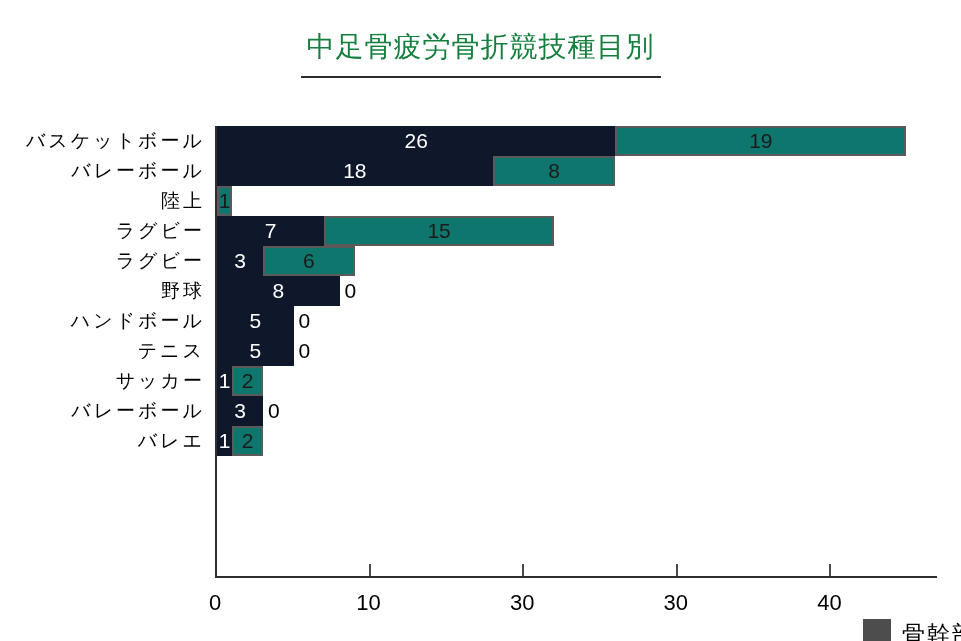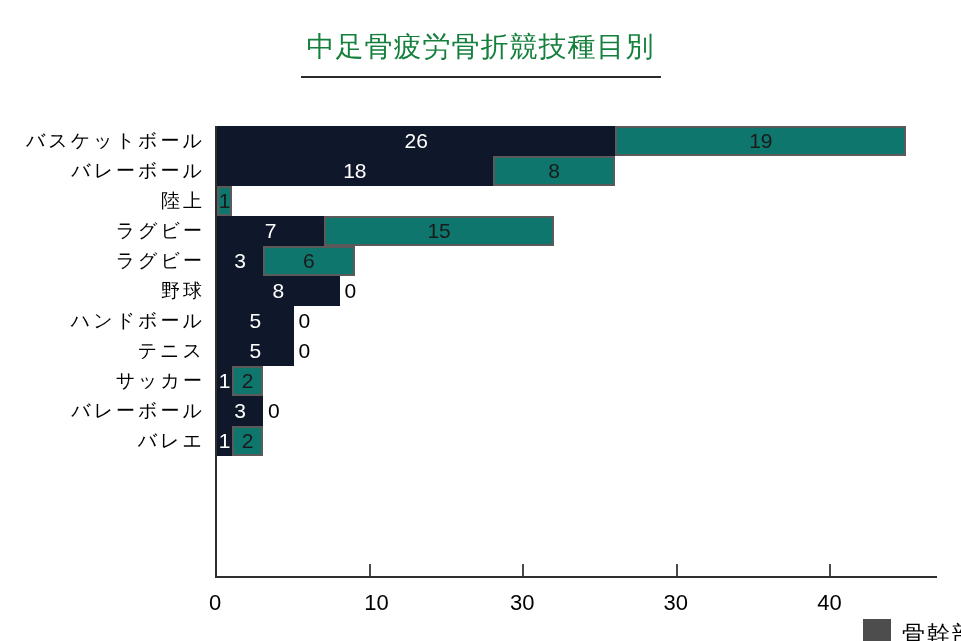--- a/index.html
+++ b/index.html
@@ -217,17 +217,17 @@
     <div class="legend-group">
       <span class="legend-swatch legend-swatch-shaft"></span>
       <span class="legend-label">骨幹部</span>
     </div>
 
   </div>
 </div>
 
 <div class="x-axis-labels" id="xlabels">
     <span class="x-tick-label" style="left: 0%;">0</span>
-    <span class="x-tick-label" style="left: 21.2766%; margin-left: 8px;">10</span>
+    <span class="x-tick-label" style="left: 21.2766%;">10</span>
     <span class="x-tick-label" style="left: 42.5532%;">30</span>
     <span class="x-tick-label" style="left: 63.8298%;">30</span>
     <span class="x-tick-label" style="left: 85.1064%;">40</span>
   </div>
 
 </body></html>

